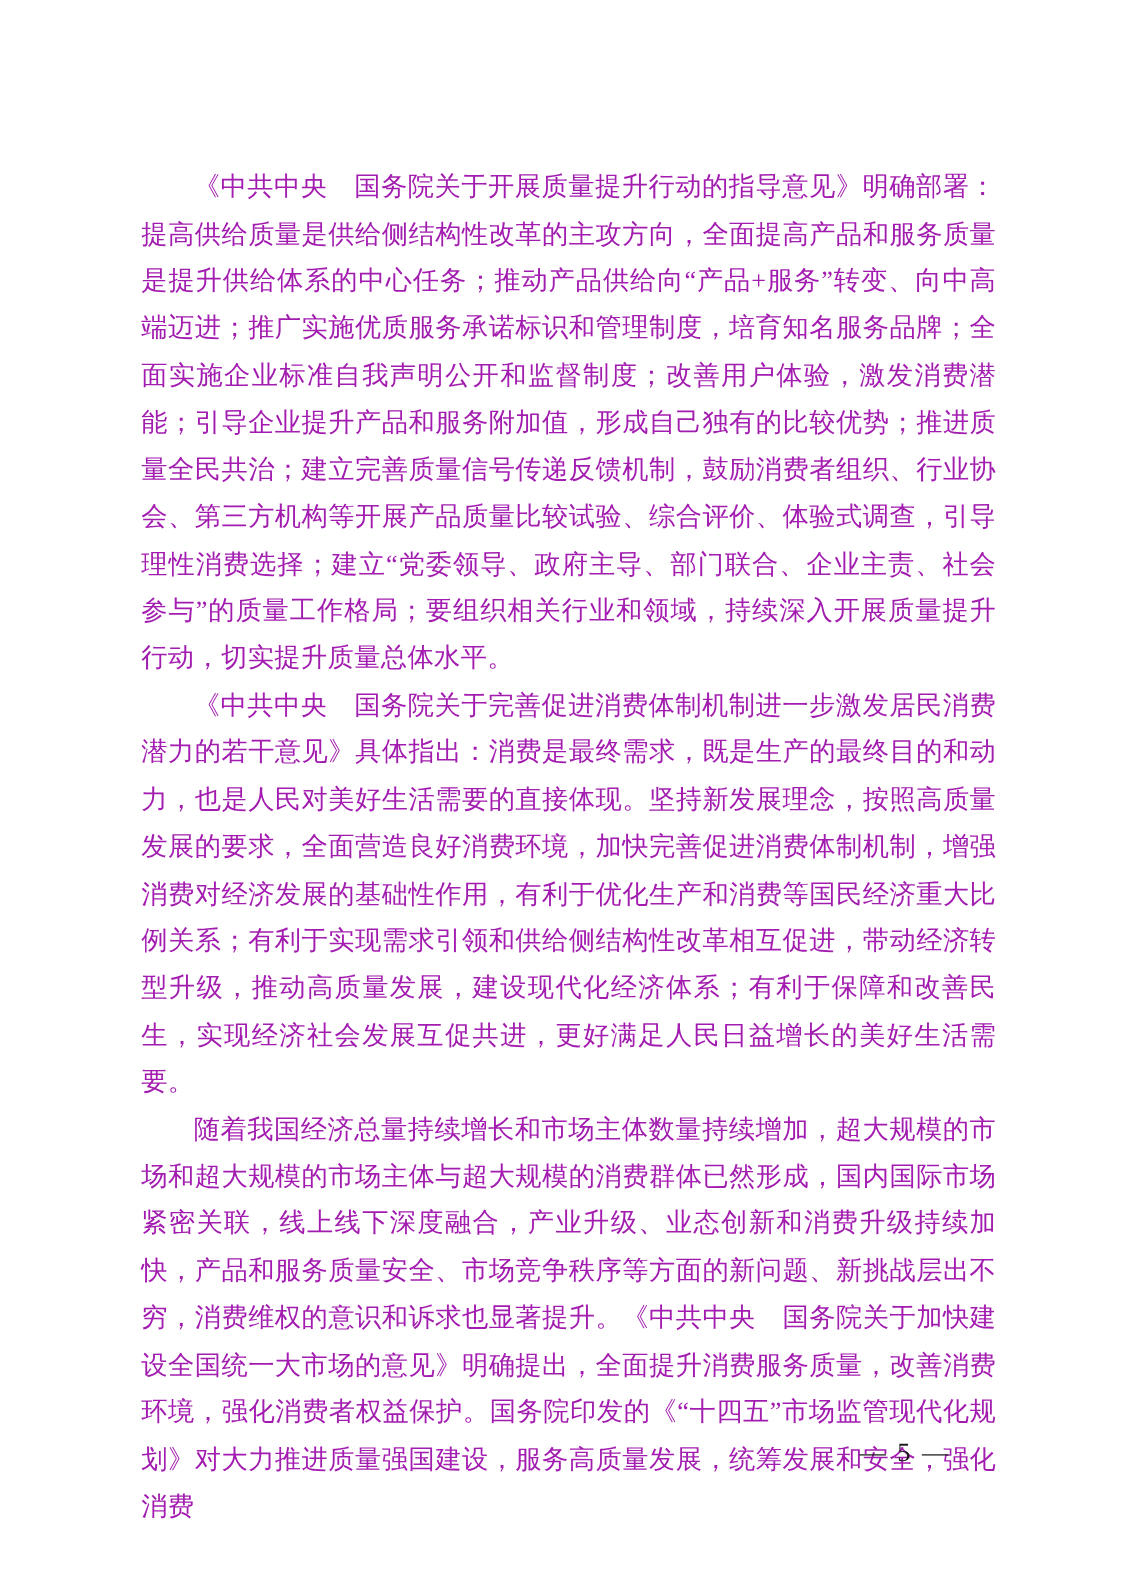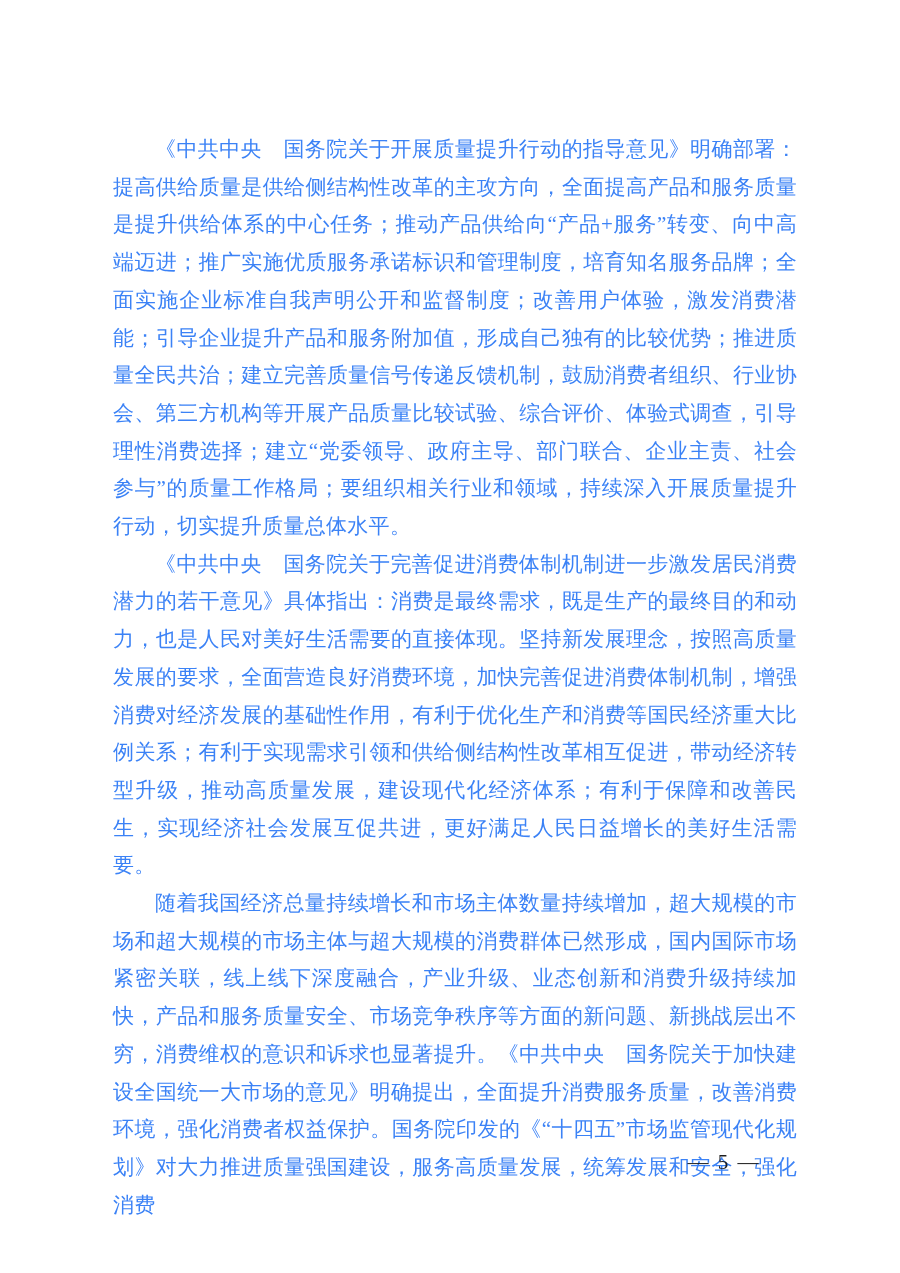--- a/index.html
+++ b/index.html
@@ -20,21 +20,21 @@
     position: absolute;
     left: 113px;
     top: 131px;
     width: 684px;
   }
   .doc-body p {
     margin: 0;
     padding: 0;
     font-size: 21px;
     line-height: 37.7px;
-    color: #3b82f6;
+    color: #a21caf;
     text-align: justify;
     text-indent: 2em;
     letter-spacing: 0.3px;
     font-weight: 400;
   }
   .page-number {
     position: absolute;
     top: 1148px;
     left: 676px;
     width: 96px;

